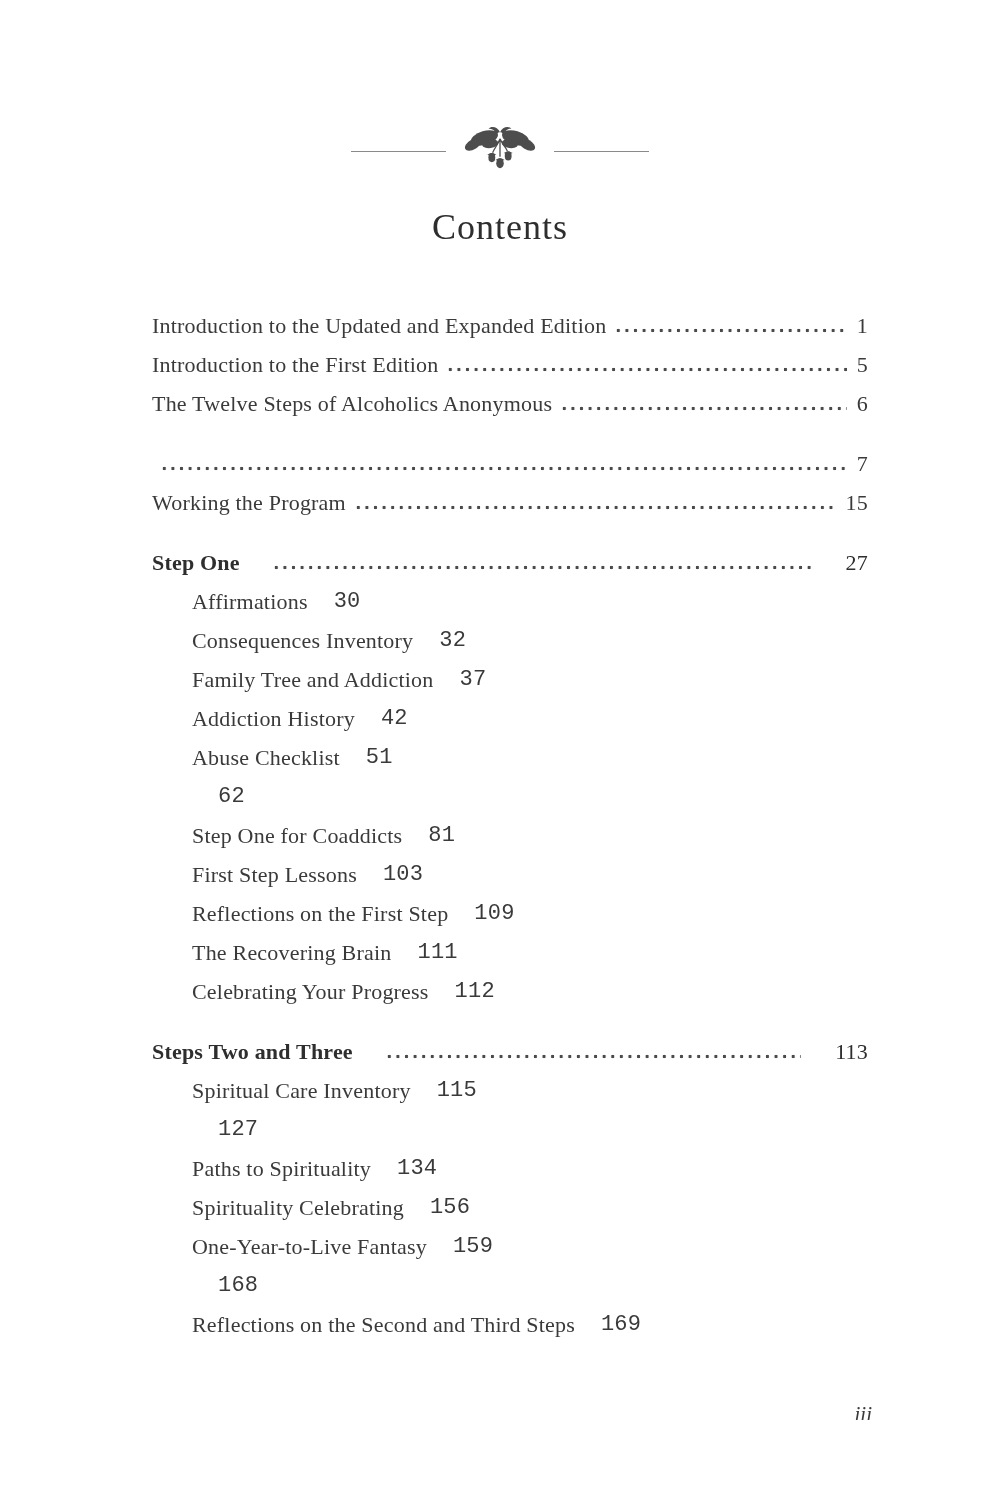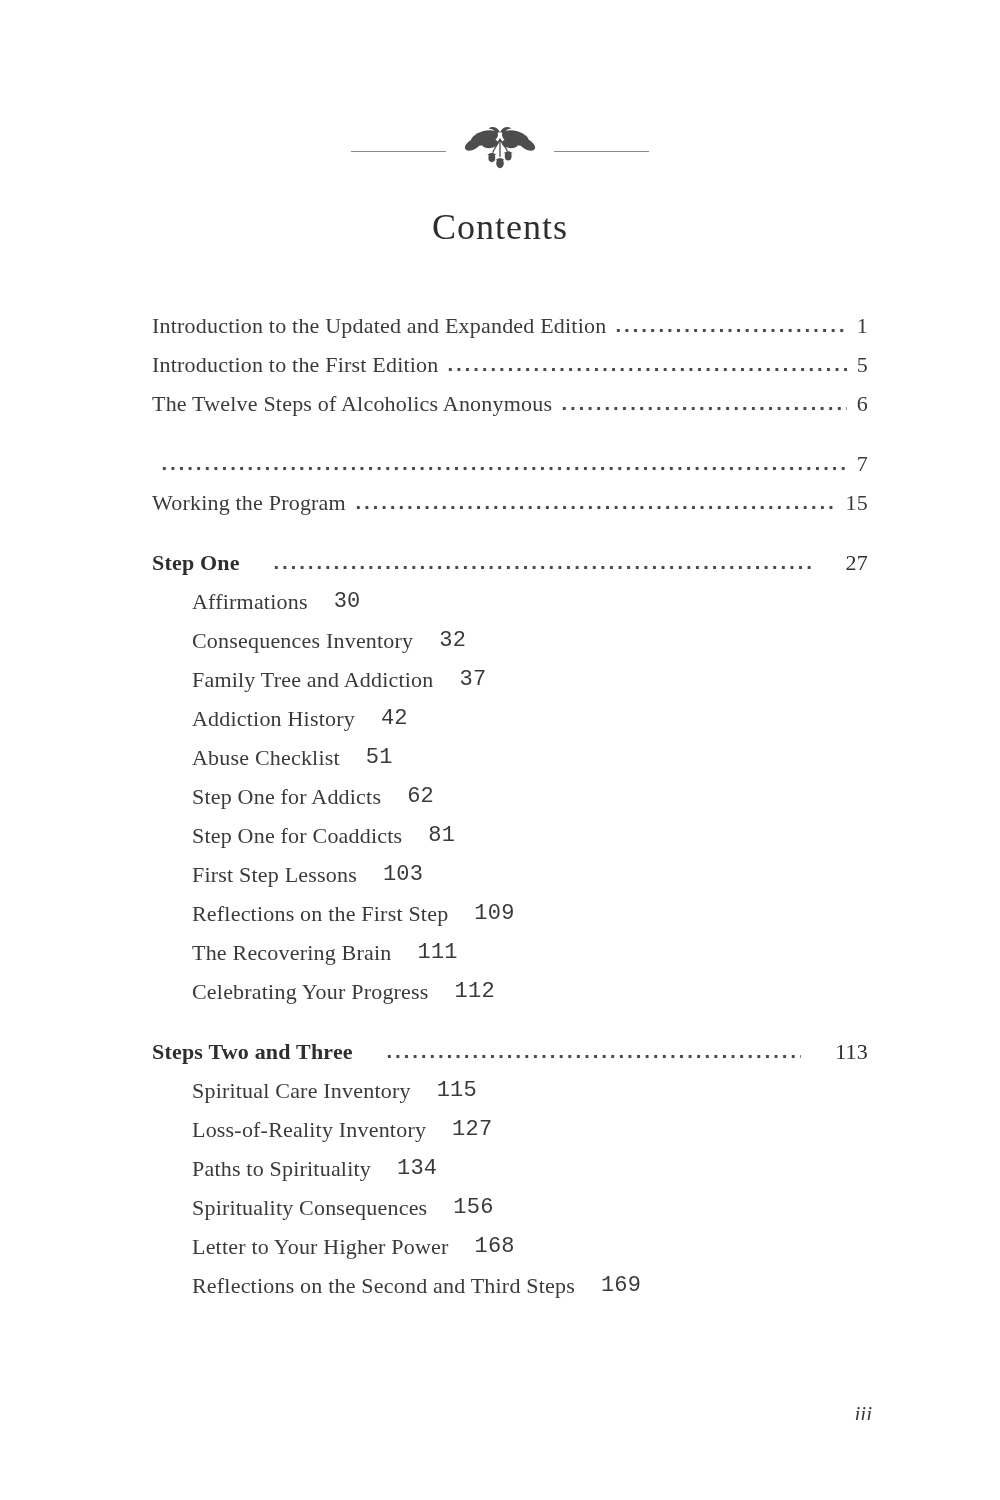--- a/index.html
+++ b/index.html
@@ -142,21 +142,20 @@
         </div>
         <div class="row sub">
           <span class="label">Addiction History</span>
           <span class="pagenum">42</span>
         </div>
         <div class="row sub">
           <span class="label">Abuse Checklist</span>
           <span class="pagenum">51</span>
         </div>
         <div class="row sub">
-          <span class="label">Step One for Addicts</span>
           <span class="pagenum">62</span>
         </div>
         <div class="row sub">
           <span class="label">Step One for Coaddicts</span>
           <span class="pagenum">81</span>
         </div>
         <div class="row sub">
           <span class="label">First Step Lessons</span>
           <span class="pagenum">103</span>
         </div>
@@ -177,33 +176,35 @@
         <div class="row head">
           <span class="label">Steps Two and Three</span>
           <span class="leader"></span>
           <span class="pagenum">113</span>
         </div>
         <div class="row sub">
           <span class="label">Spiritual Care Inventory</span>
           <span class="pagenum">115</span>
         </div>
         <div class="row sub">
-          <span class="label">Loss-of-Reality Inventory</span>
           <span class="pagenum">127</span>
         </div>
         <div class="row sub">
           <span class="label">Paths to Spirituality</span>
           <span class="pagenum">134</span>
         </div>
         <div class="row sub">
-          <span class="label">Spirituality Consequences</span>
+          <span class="label">Spirituality Celebrating</span>
           <span class="pagenum">156</span>
         </div>
         <div class="row sub">
-          <span class="label">Letter to Your Higher Power</span>
+          <span class="label">One-Year-to-Live Fantasy</span>
+          <span class="pagenum">159</span>
+        </div>
+        <div class="row sub">
           <span class="pagenum">168</span>
         </div>
         <div class="row sub">
           <span class="label">Reflections on the Second and Third Steps</span>
           <span class="pagenum">169</span>
         </div>
       </div>
     </div>
 
   <div class="folio">iii</div>

